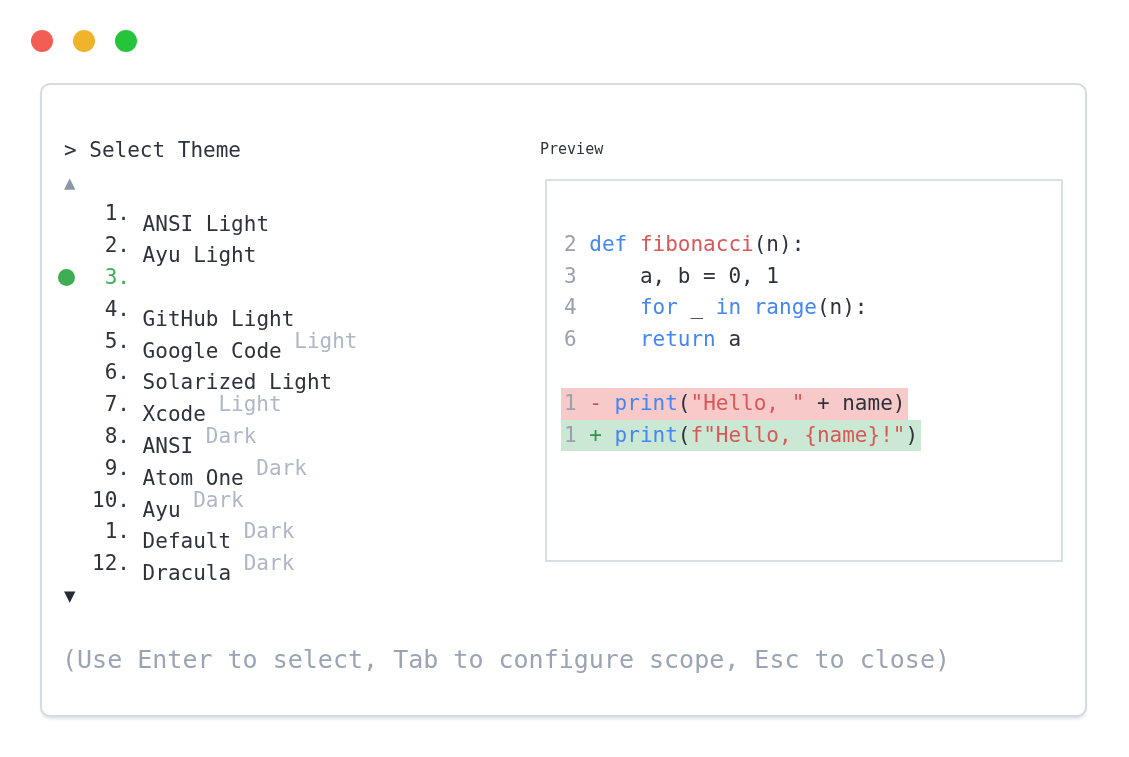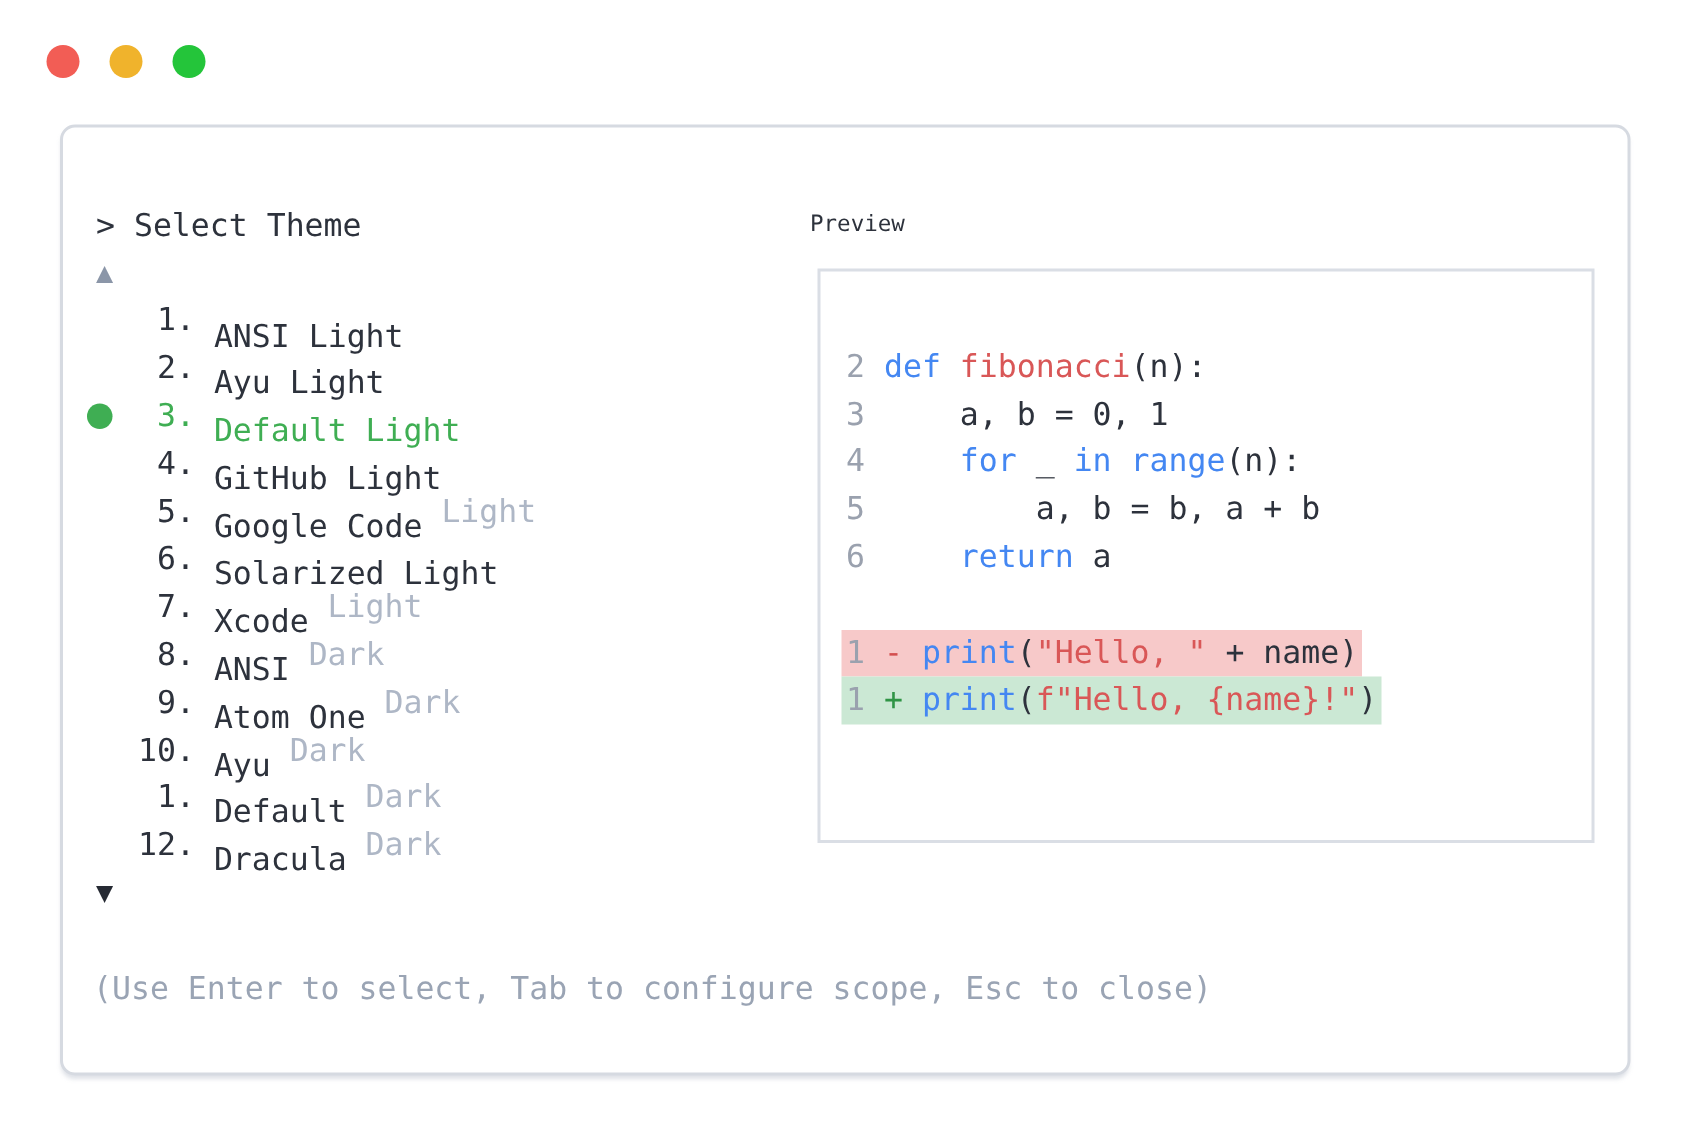--- a/index.html
+++ b/index.html
@@ -38,21 +38,21 @@
   .item .bullet-col { width:28px; display:flex; align-items:center; flex:0 0 28px; }
   .item .bullet { width:17px; height:17px; border-radius:50%;
                   background:var(--accent_green); margin-left:-6px; visibility:hidden; }
   .item.selected .bullet { visibility:visible; }
   .item .num { display:inline-block; width:38px; text-align:right; flex:0 0 38px; }
   .item .name { margin-left:12.6px;margin-top:20px; }
   .item .suffix { margin-left:12.6px; color:var(--text_muted); }
   .item.selected .num, .item.selected .name { color:var(--accent_green); }
 
   .hint { position:absolute; left:20px; top:559px; height:31.8px; line-height:31.8px;
-          font-size:21px; color:var(--hint_gray); white-space:pre; }
+          font-size:25px; color:var(--hint_gray); white-space:pre; }
 
   .right-pane { position:absolute; left:498px; top:49px; }
   .preview-label { height:31.8px; line-height:31.8px; font-size:15px; color:var(--text_dark); }
   .preview-box {
     margin-left:5px; margin-top:13px; width:518px; height:383px;
     box-sizing:border-box; border:2px solid #dadee5; background:#fff;
     padding:48px 0 0 17px; overflow:hidden;
   }
   .code-line { height:31.8px; line-height:31.8px; font-size:21px;
                white-space:pre; color:var(--text_dark); }
@@ -85,21 +85,21 @@
       <div class="row prompt">&gt; Select Theme</div>
       <div class="row arrow up">▲</div>
       <div id="theme-list">
           <div class="row item">
     <span class="bullet-col"><span class="bullet"></span></span><span class="num">1.</span><span class="name">ANSI Light</span><span class="suffix"></span>
   </div>
           <div class="row item">
     <span class="bullet-col"><span class="bullet"></span></span><span class="num">2.</span><span class="name">Ayu Light</span><span class="suffix"></span>
   </div>
           <div class="row item selected">
-    <span class="bullet-col"><span class="bullet"></span></span><span class="num">3.</span><span class="name">Default Light</span><span class="suffix"></span>
+    <span class="bullet-col"><span class="bullet"></span></span><span class="num">3.</span><span class="suffix"></span>
   </div>
           <div class="row item">
     <span class="bullet-col"><span class="bullet"></span></span><span class="num">4.</span><span class="name">GitHub Light</span><span class="suffix"></span>
   </div>
           <div class="row item">
     <span class="bullet-col"><span class="bullet"></span></span><span class="num">5.</span><span class="name">Google Code</span><span class="suffix">Light</span>
   </div>
           <div class="row item">
     <span class="bullet-col"><span class="bullet"></span></span><span class="num">6.</span><span class="name">Solarized Light</span><span class="suffix"></span>
   </div>
@@ -125,21 +125,20 @@
       <div class="row arrow down">▼</div>
     </div>
 
     <div class="right-pane">
       <div class="preview-label">Preview</div>
       <div class="preview-box">
         <div id="code-lines">
             <div class="code-line"><span class="lw"><span class="ln">2</span><span class="toks"> <span class="c-kw">def</span><span class="c-plain"> </span><span class="c-fn">fibonacci</span><span class="c-plain">(n):</span></span></span></div>
             <div class="code-line"><span class="lw"><span class="ln">3</span><span class="toks"> <span class="c-plain">    a, b = 0, 1</span></span></span></div>
             <div class="code-line"><span class="lw"><span class="ln">4</span><span class="toks"> <span class="c-plain">    </span><span class="c-kw">for</span><span class="c-plain"> _ </span><span class="c-kw">in</span><span class="c-plain"> </span><span class="c-kw">range</span><span class="c-plain">(n):</span></span></span></div>
-            <div class="code-line"><span class="lw"><span class="ln">5</span><span class="toks"> <span class="c-plain">        a, b = b, a + b</span></span></span></div>
             <div class="code-line"><span class="lw"><span class="ln">6</span><span class="toks"> <span class="c-plain">    </span><span class="c-kw">return</span><span class="c-plain"> a</span></span></span></div>
             <div class="code-line"><span class="lw"><span class="ln"></span><span class="toks"></span></span></div>
             <div class="code-line"><span class="lw del"><span class="ln">1</span><span class="toks"> <span class="c-del">- </span><span class="c-kw">print</span><span class="c-plain">(</span><span class="c-str">"Hello, "</span><span class="c-plain"> + name)</span></span></span></div>
             <div class="code-line"><span class="lw add"><span class="ln">1</span><span class="toks"> <span class="c-add">+ </span><span class="c-kw">print</span><span class="c-plain">(</span><span class="c-str">f"Hello, {name}!"</span><span class="c-plain">)</span></span></span></div>
           </div>
       </div>
     </div>
 
     <div class="hint">(Use Enter to select, Tab to configure scope, Esc to close)</div>
 

